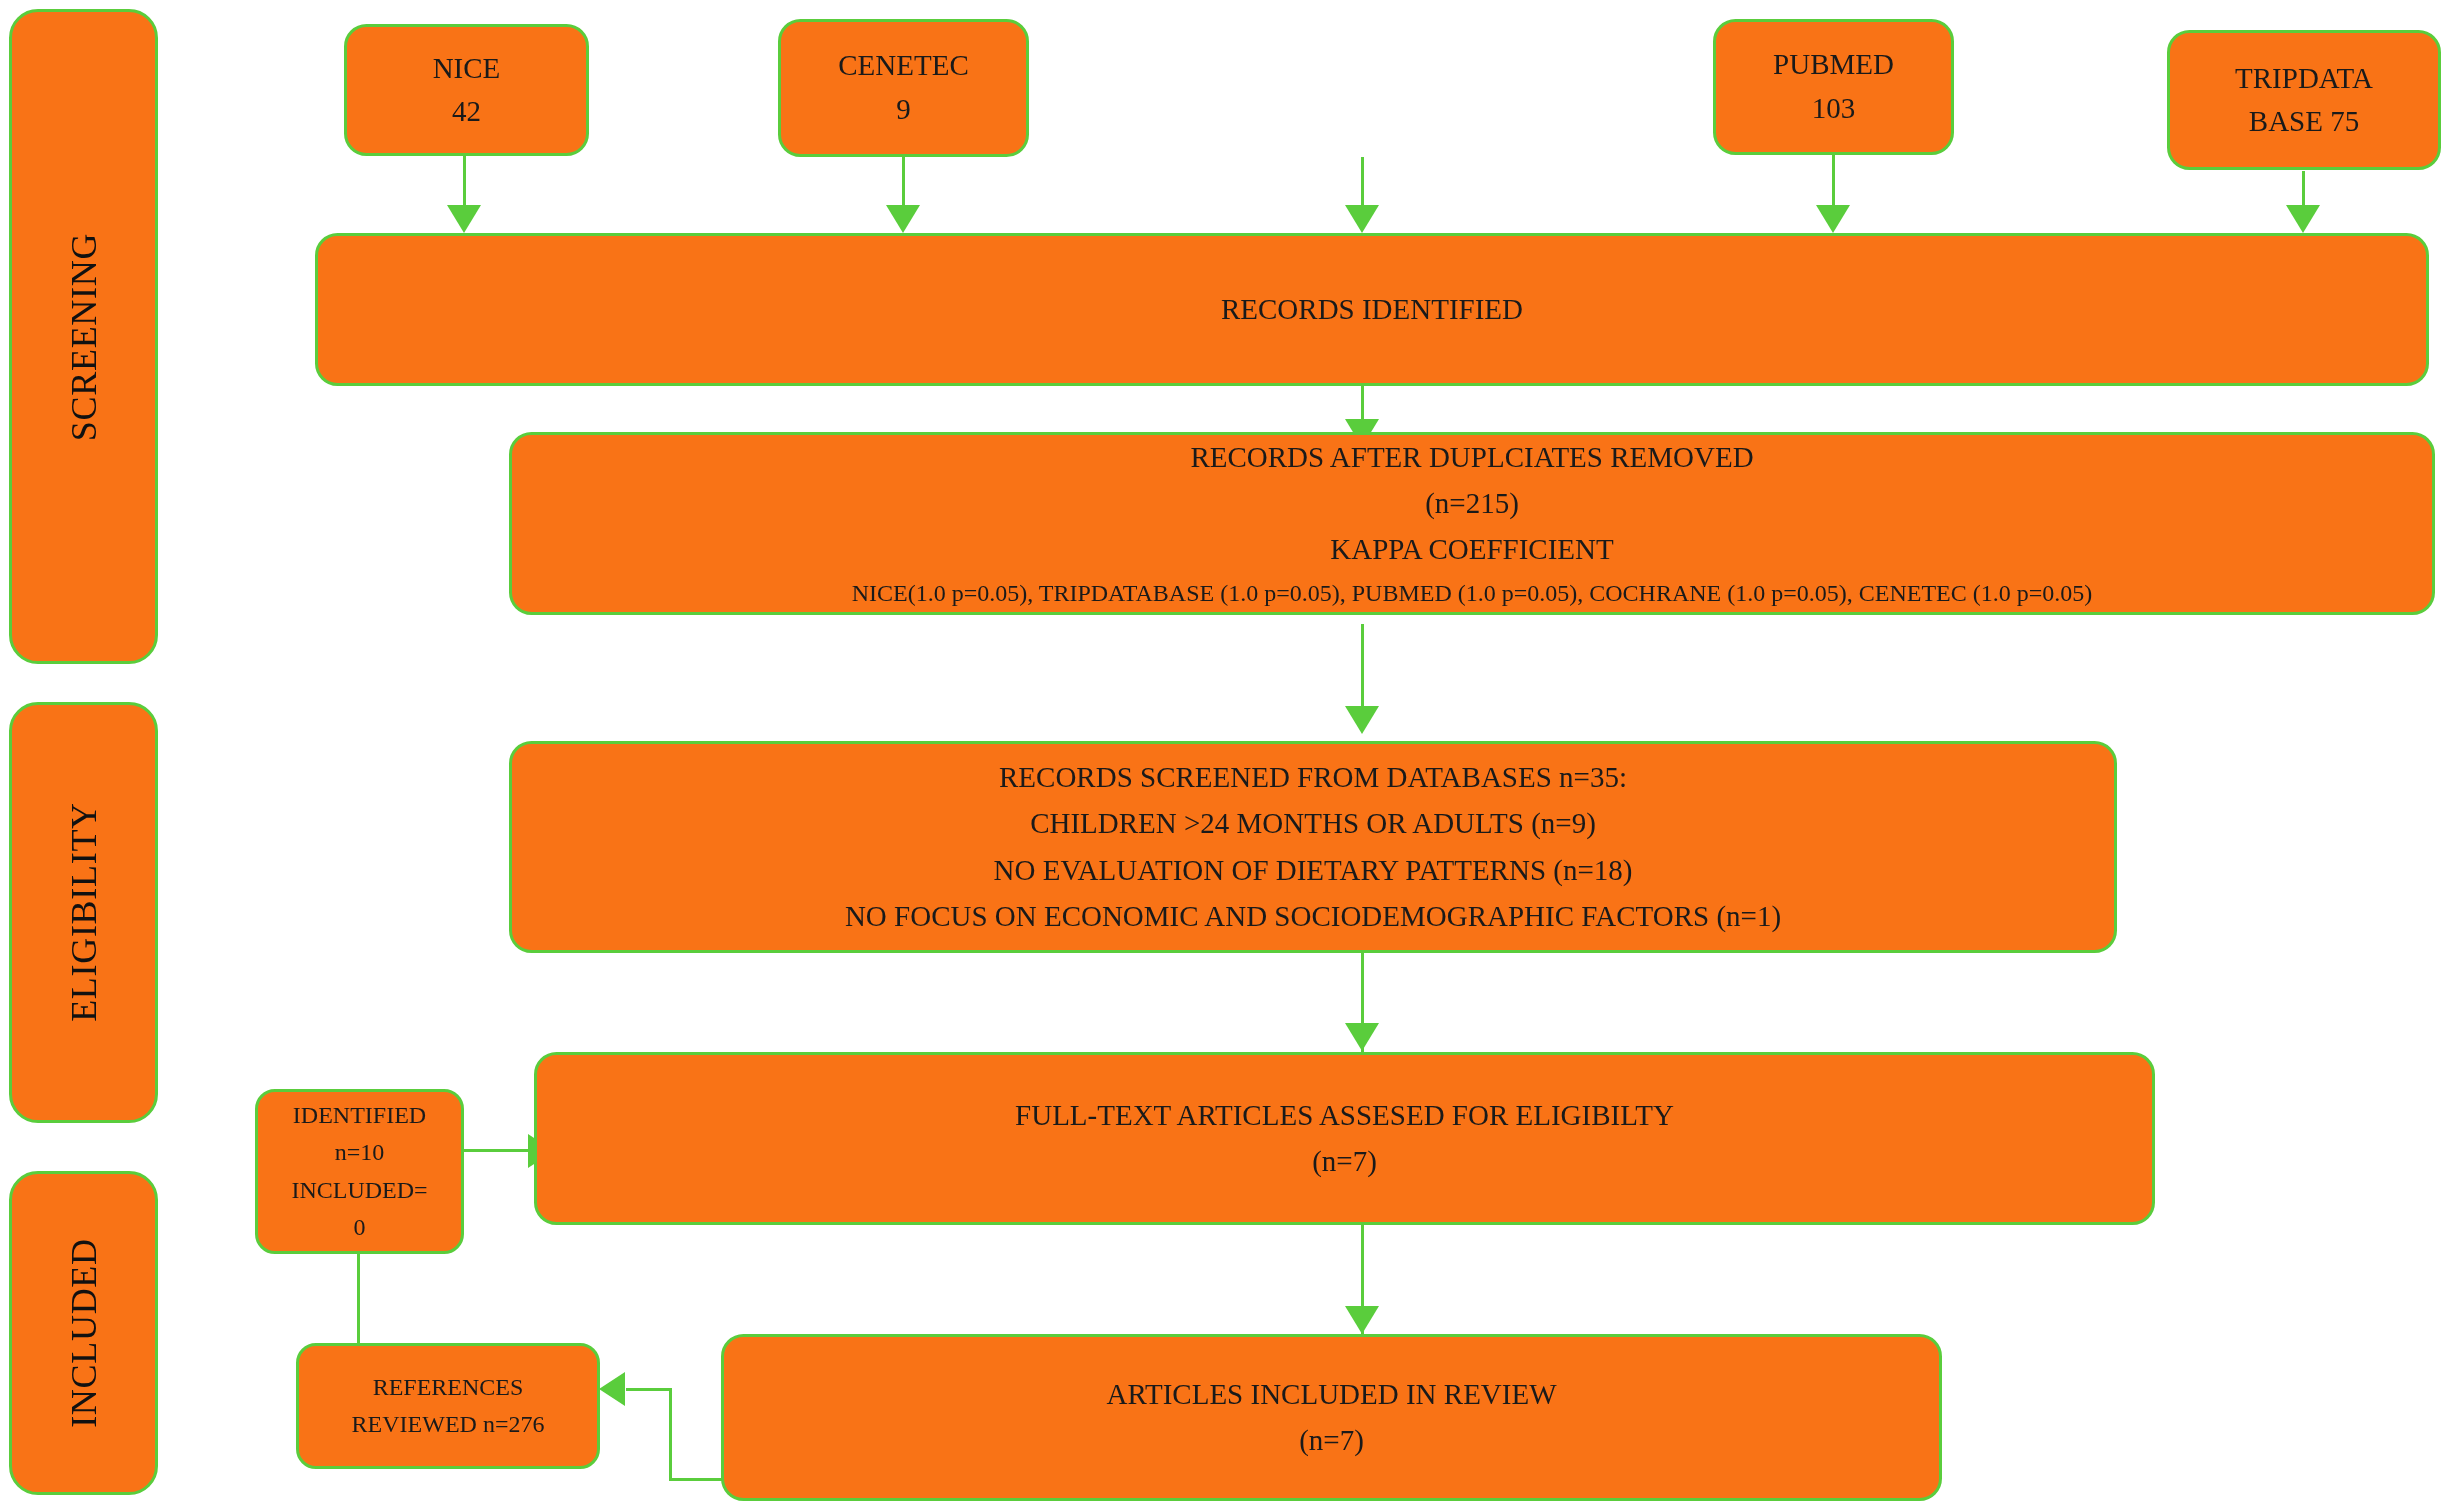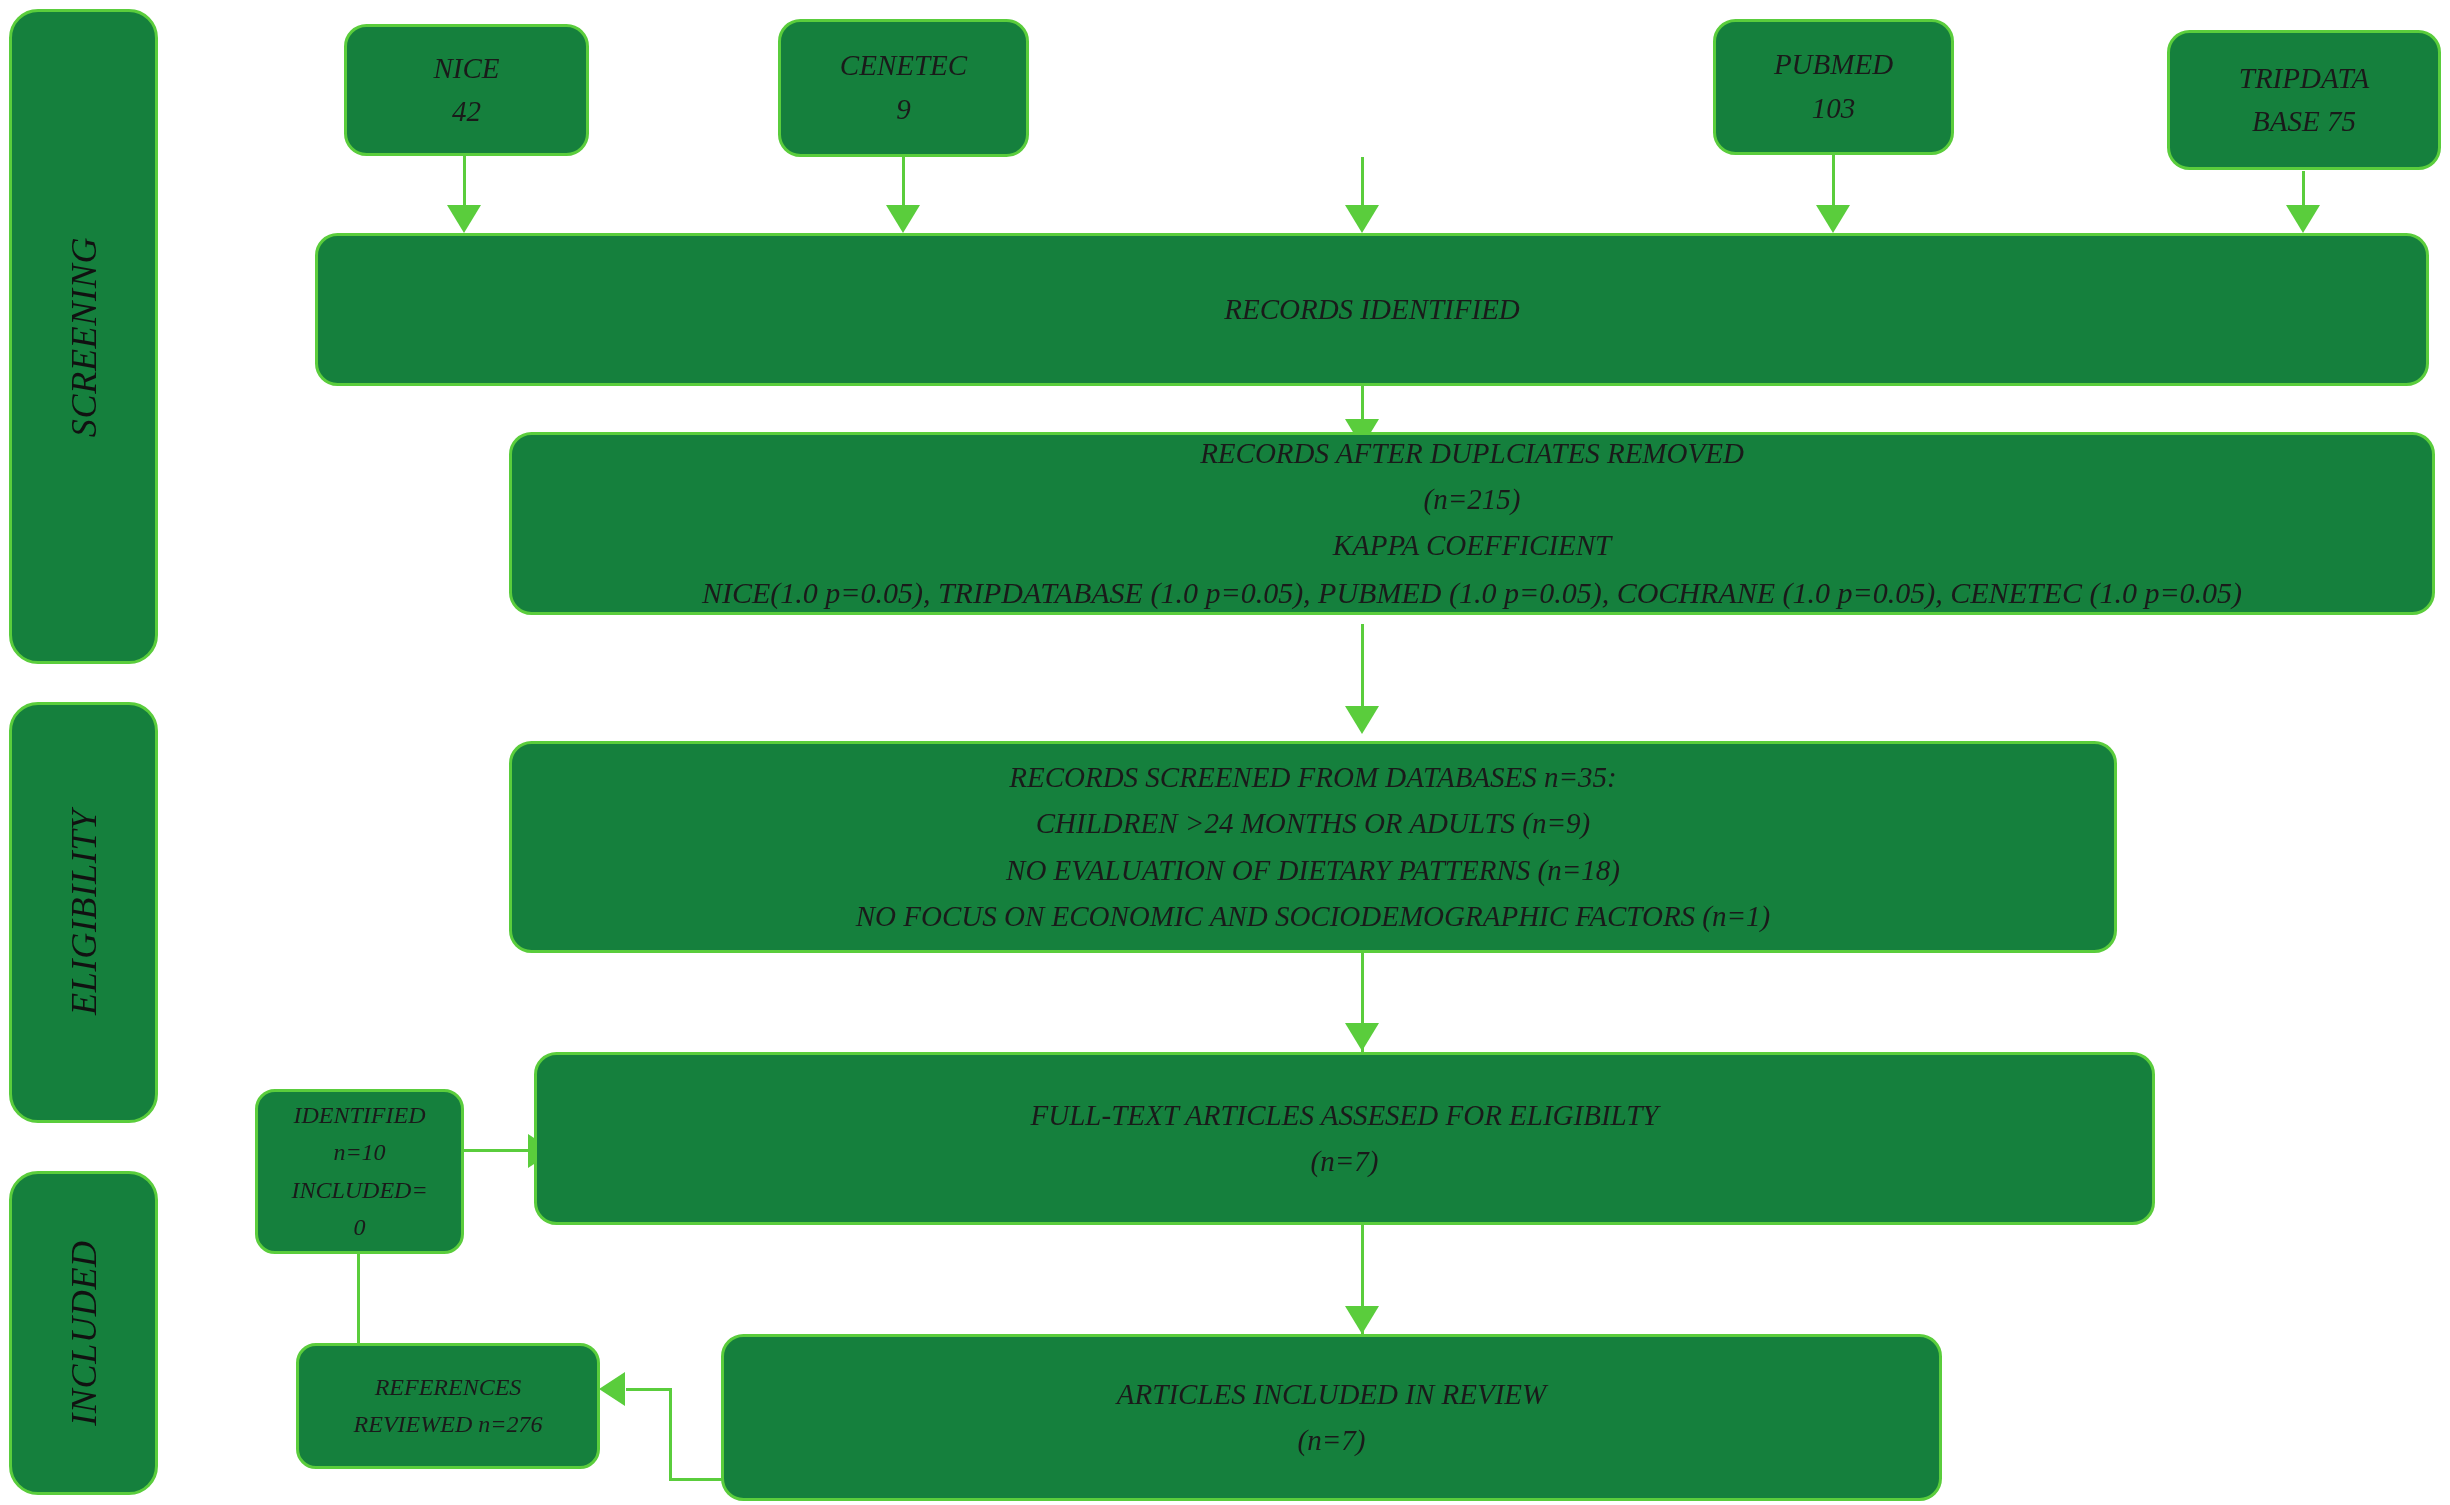--- a/index.html
+++ b/index.html
@@ -12,29 +12,28 @@
     width: 2450px;
     height: 1505px;
     background: #ffffff;
     font-family: "Liberation Serif", "DejaVu Serif", serif;
     overflow: hidden;
   }
   .box {
     position: absolute;
     box-sizing: border-box;
     border: 3.3px solid #5ACD3C;
-    background: #15803d;
+    background: #f97316;
     display: flex;
     flex-direction: column;
     align-items: center;
     justify-content: center;
     text-align: center;
     color: #1a1a1a;
     line-height: 1.28;
-    font-style: italic;
   }
   .phase {
     border-radius: 29px;
     border-width: 3.3px;
   }
   .phase-label {
     transform: rotate(-90deg);
     white-space: nowrap;
     font-size: 36px;
     letter-spacing: 0.7px;
@@ -43,21 +42,21 @@
   .src {
     border-radius: 22.5px;
     font-size: 29px;
   }
   .src .ln2 { margin-top: 6.6px; }
   .stage {
     border-radius: 22.5px;
     font-size: 29px;
   }
   .stage .row { margin: 4.6px 0; white-space: nowrap; }
-  .kappa { font-size: 30px; }
+  .kappa { font-size: 24px; }
   .small {
     border-radius: 20px;
     font-size: 24px;
   }
   .small .row { margin: 3.3px 0; }
   .conn {
     position: absolute;
     background: #5ACD3C;
   }
   .arrow-down {

